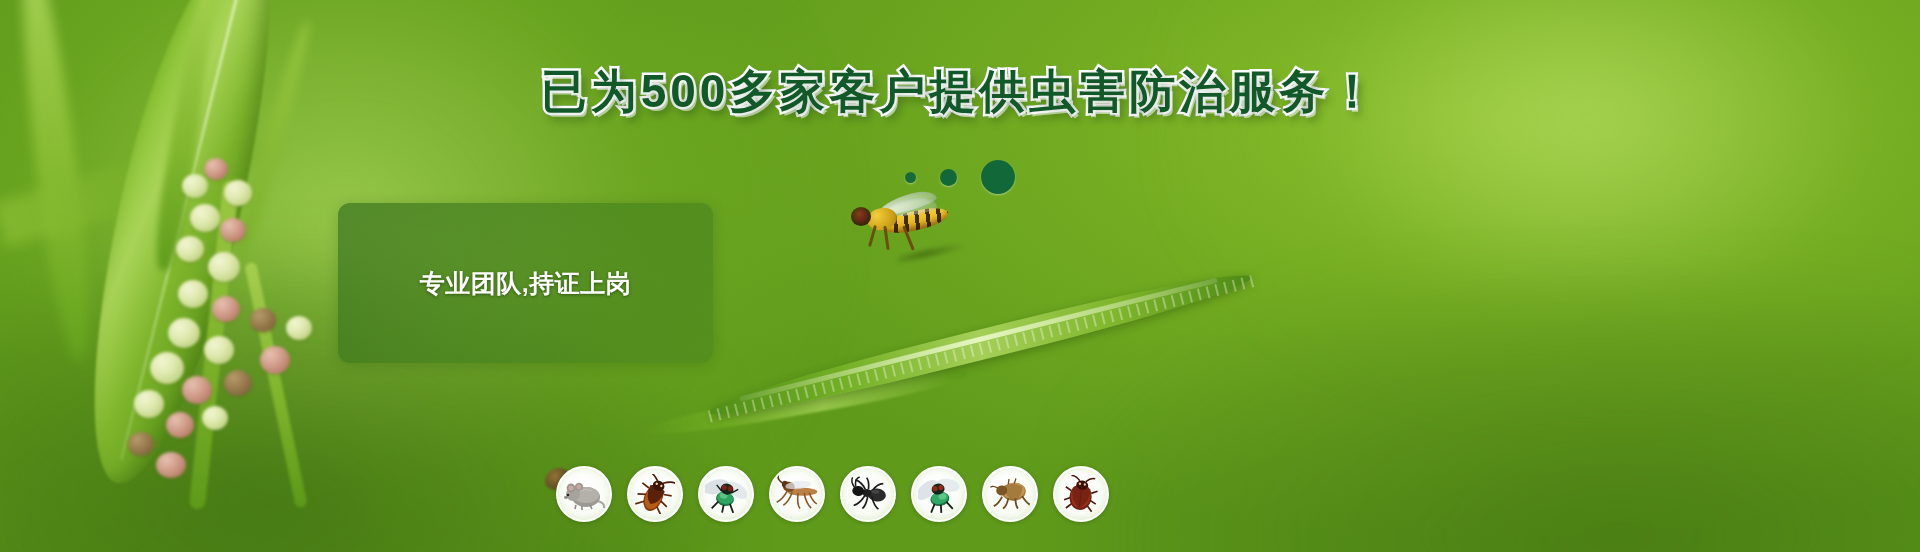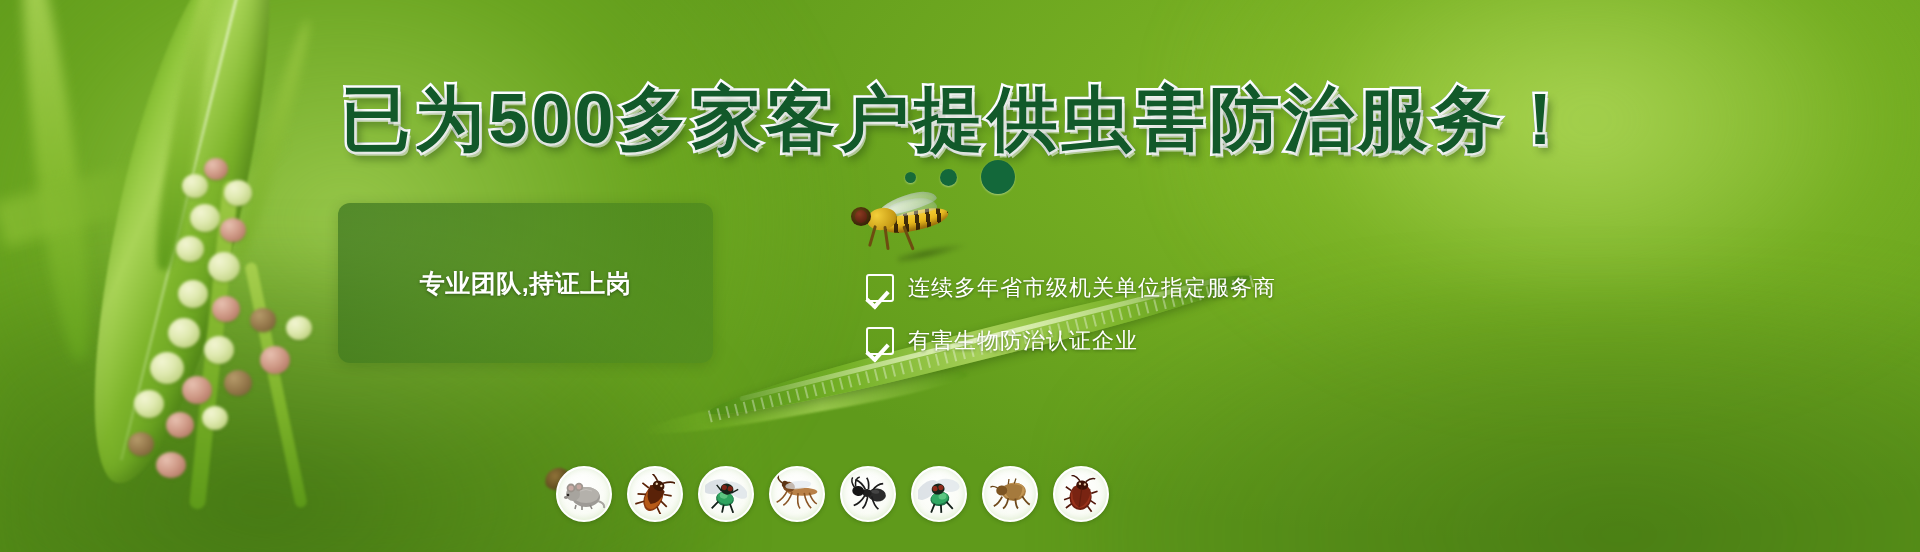--- a/index.html
+++ b/index.html
@@ -169,32 +169,31 @@
     position:absolute;left:545px;top:468px;width:26px;height:22px;
     background:radial-gradient(circle at 40% 35%,#8f7238,#5d4a1d 70%,#3b2f11);
     border-radius:55% 45% 50% 50%/60% 60% 40% 40%;
     filter:blur(1px);transform:rotate(-8deg);
   }
 
   
   .headline{
     position:absolute;left:0;top:68px;width:100%;
     text-align:center;
-    font-size:70px;line-height:1;
+    font-size:46px;line-height:1;
     font-weight:bold;
     letter-spacing:4px;
     color:#12592a;
     -webkit-text-stroke:5px #ffffff;
     paint-order:stroke fill;
     text-shadow:
       0 0 1px #ffffff,
       3px 4px 0 rgba(255,255,255,.55),
       5px 7px 9px rgba(20,50,10,.45);
     white-space:nowrap;
-    margin-top:16px;
   }
   .headline-inner{
     background:linear-gradient(180deg,#2e7d3d 0%,#1a6330 42%,#0d4a22 100%);
     -webkit-background-clip:text;background-clip:text;
   }
 
   
   .dots{
     position:absolute;left:0;top:160px;width:100%;
     display:flex;justify-content:center;align-items:center;gap:24px;
@@ -327,30 +326,20 @@
   <div class="dots">
     <span class="dot s"></span>
     <span class="dot m"></span>
     <span class="dot l"></span>
   </div>
 
   <div class="panel">
     <div class="panel-line l1">专业团队,持证上岗</div>
   </div>
 
-  <div class="checklist">
-    <div class="check-row">
-      <span class="check-box"></span>
-      <span class="check-text">连续多年省市级机关单位指定服务商</span>
-    </div>
-    <div class="check-row">
-      <span class="check-box"></span>
-      <span class="check-text">有害生物防治认证企业</span>
-    </div>
-  </div>
 
   <div class="pest-row">
 
     <div class="pest">
       <span class="sr">鼠</span>
       <svg width="44" height="34" viewBox="0 0 44 34">
         <ellipse cx="24" cy="20" rx="14" ry="10" fill="#9d9a95"></ellipse>
         <ellipse cx="24" cy="18" rx="13" ry="8" fill="#b4b1ab"></ellipse>
         <circle cx="11" cy="17" r="7" fill="#a7a49e"></circle>
         <circle cx="9" cy="11" r="4.4" fill="#9b938c"></circle>

